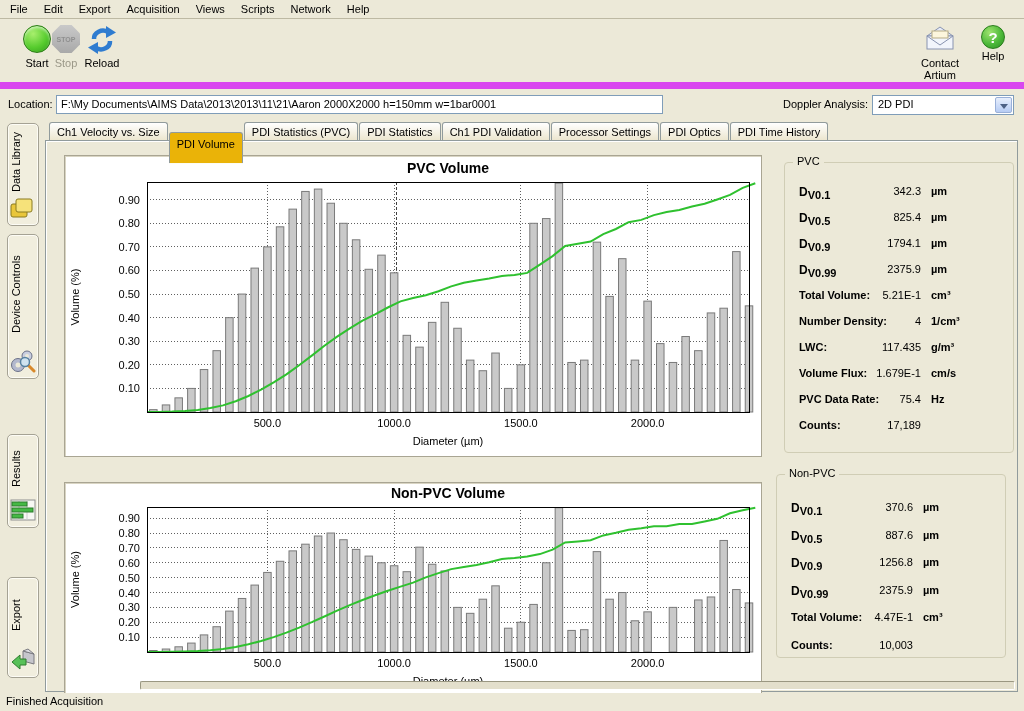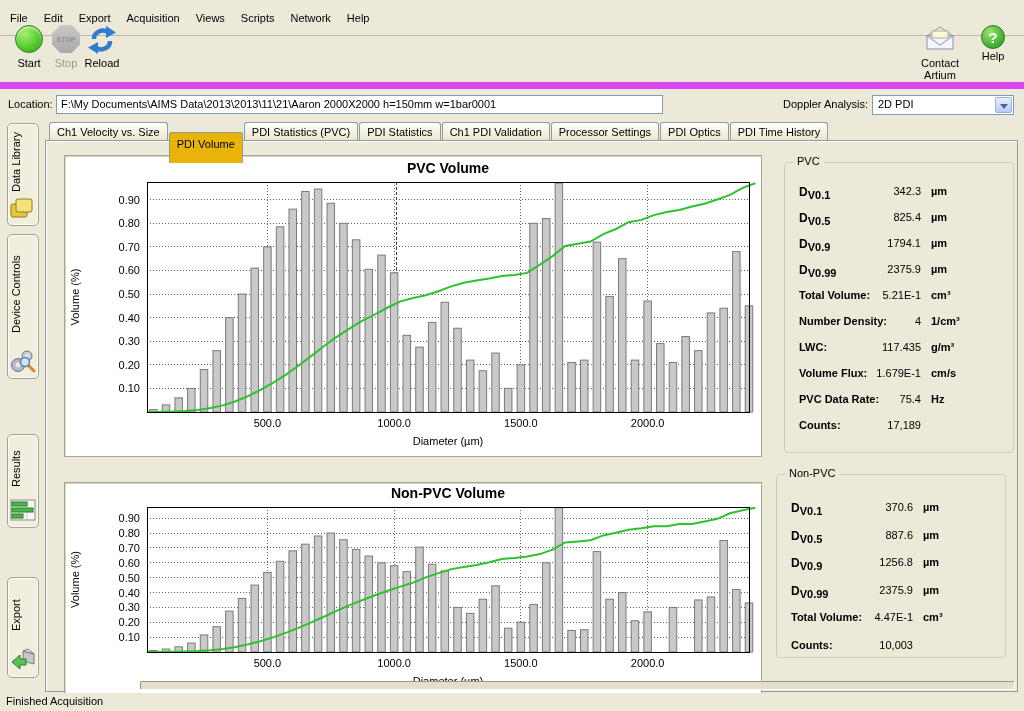--- a/index.html
+++ b/index.html
@@ -1,20 +1,20 @@
 <!DOCTYPE html>
 <html><head>
 <meta charset="utf-8">
 <style>
   * { margin:0; padding:0; box-sizing:border-box; }
   html,body { width:1024px; height:711px; overflow:hidden; }
   body { background:#ece9d8; font-family:"Liberation Sans","DejaVu Sans",sans-serif; font-size:11px; color:#000; position:relative; }
 
   
-  #menubar { position:absolute; left:0; top:0; width:1024px; height:36px; display:flex; align-items:center; padding-left:2px; border-bottom:1px solid #bdb9a3; background:#ece9d8; }
+  #menubar { position:absolute; left:0; top:0; width:1024px; height:19px; display:flex; align-items:center; padding-left:2px; border-bottom:1px solid #bdb9a3; background:#ece9d8; }
   .menu-item { padding:3px 8px; cursor:default; }
 
   
   #toolbar { position:absolute; left:0; top:21px; width:1024px; height:60px; }
   .tool-btn { position:absolute; width:58px; text-align:center; }
   .tool-icon { width:30px; height:30px; margin:4px auto 2px auto; position:relative; }
   .tool-label { display:block; margin-top:1px; }
   .disabled-label { color:#9b9888; }
   .start-circle { width:28px; height:28px; border-radius:50%; margin:1px auto;
      background:radial-gradient(circle at 35% 30%, #a8ef6d 0%, #57cc2e 55%, #2f9b1a 100%);
@@ -78,21 +78,21 @@
     <span class="menu-item">Edit</span>
     <span class="menu-item">Export</span>
     <span class="menu-item">Acquisition</span>
     <span class="menu-item">Views</span>
     <span class="menu-item">Scripts</span>
     <span class="menu-item">Network</span>
     <span class="menu-item">Help</span>
   </div>
 
 <div id="toolbar">
-  <div class="tool-btn" style="left:0px;">
+  <div class="tool-btn" style="left:8px;">
     <div class="tool-icon">
         <div class="start-circle"></div>
       </div>
     <span class="tool-label">Start</span>
   </div>
   <div class="tool-btn" style="left:37px;">
     <div class="tool-icon">
         <div class="stop-oct">
           <span>STOP</span>
         </div>

